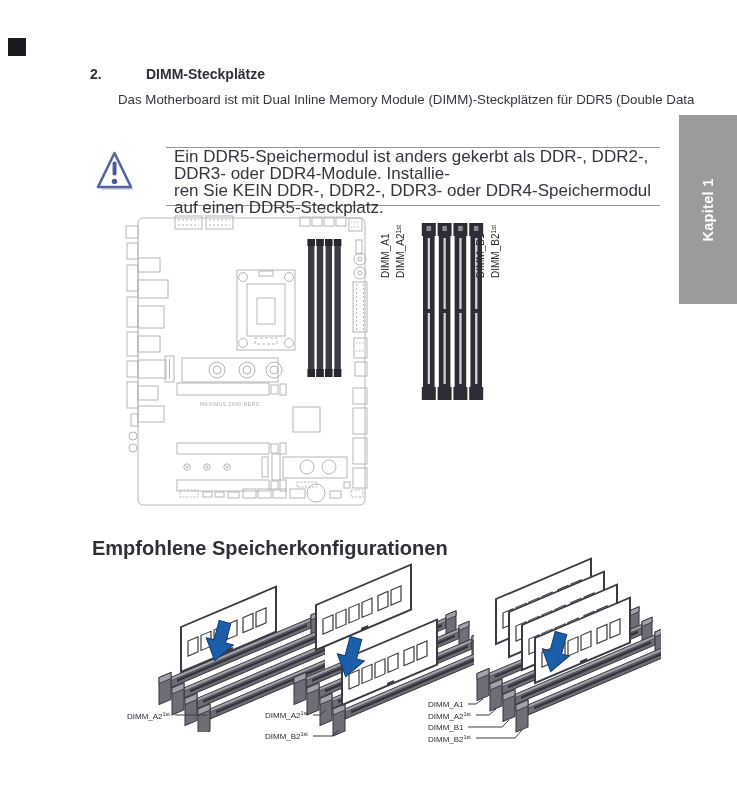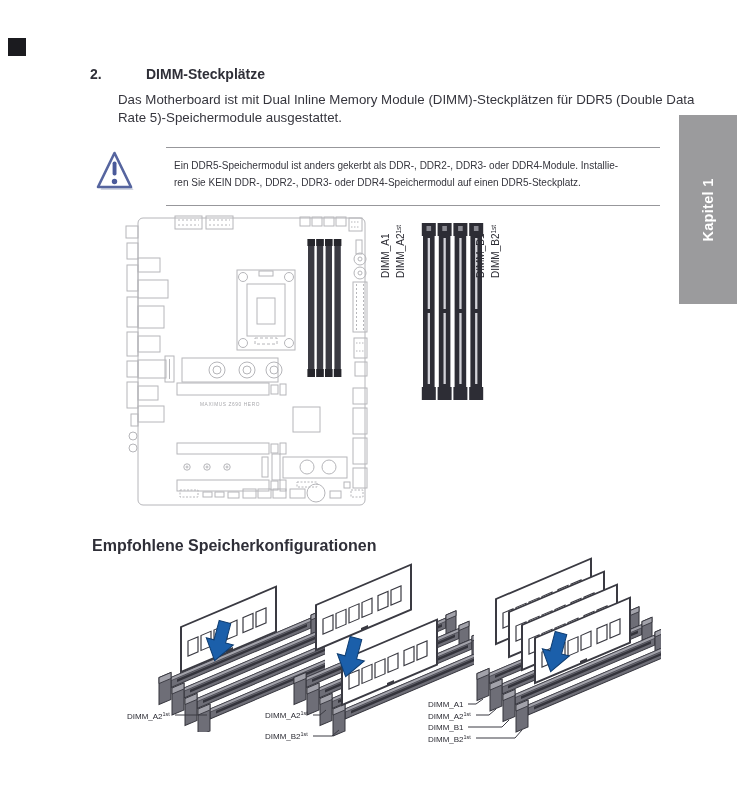--- a/index.html
+++ b/index.html
@@ -3,44 +3,43 @@
 <meta charset="utf-8">
 <style>
   html,body{margin:0;padding:0;background:#fff;}
   #page{position:relative;width:737px;height:811px;background:#fff;overflow:hidden;
         font-family:"Liberation Sans", sans-serif;color:#35353d;}
   .corner-mark{position:absolute;left:8px;top:38px;width:18px;height:18px;background:#1b1b1f;}
   .sec-head{position:absolute;top:66px;font-weight:bold;font-size:14px;color:#2f2f38;}
   .sec-num{left:90px;} .sec-title{left:146px;}
   .intro{position:absolute;left:94px;top:91px;width:580px;font-size:13.3px;line-height:17.5px;color:#35353d;margin-left:24px;}
   .hrule{position:absolute;height:1px;background:#97979b;}
-  .note-text{position:absolute;left:174px;top:157px;width:492px;font-size:10px;line-height:17px;color:#35353d;}
+  .note-text{position:absolute;left:174px;top:148px;width:492px;font-size:17px;line-height:17px;color:#35353d;}
   .chapter-tab{position:absolute;left:679px;top:115px;width:58px;height:189px;background:#9b9b9d;
                display:flex;align-items:center;justify-content:center;}
   .chapter-tab span{transform:rotate(-90deg);color:#ffffff;font-weight:bold;font-size:14.5px;
                white-space:nowrap;letter-spacing:.3px;}
   .vlabel{position:absolute;height:11px;line-height:11px;font-size:10px;color:#2b2b33;
           white-space:nowrap;transform:rotate(-90deg);transform-origin:0 100%;}
   .vlabel .sup, .hsup{font-size:6.5px;position:relative;top:-3.5px;}
-  .sub-head{position:absolute;left:92px;top:537px;font-weight:bold;font-size:16px;color:#2f2f38;}
+  .sub-head{position:absolute;left:92px;top:537px;font-weight:bold;font-size:20px;color:#2f2f38;}
   svg{position:absolute;}
 </style>
 </head>
 <body>
 
 <div id="page">
 
   <div class="corner-mark"></div>
 
   <div class="sec-head sec-num">2.</div>
   <div class="sec-head sec-title">DIMM-Steckplätze</div>
 
   <div class="intro">
     <span>Das Motherboard ist mit Dual Inline Memory Module (DIMM)-Steckplätzen für DDR5 (Double Data</span><br>
-    <span>Rate 5)-Speichermodule ausgestattet.</span>
   </div>
 
   <div class="hrule" style="left:166px;top:147px;width:494px;"></div>
   <div class="hrule" style="left:166px;top:205px;width:494px;"></div>
   <svg style="left:95px;top:150px;" width="44" height="50" viewBox="0 0 44 50">
     <polygon points="22,6 38.5,40 5.5,40" fill="#d3d7e2"></polygon>
     <polygon points="19.5,3 36,37 3,37" fill="#ffffff" stroke="#56659f" stroke-width="2.6" stroke-linejoin="round"></polygon>
     <rect x="17.6" y="11.5" width="3.9" height="14" rx="1.8" fill="#4a5a9a"></rect>
     <circle cx="19.5" cy="31.5" r="2.7" fill="#4a5a9a"></circle>
   </svg>

